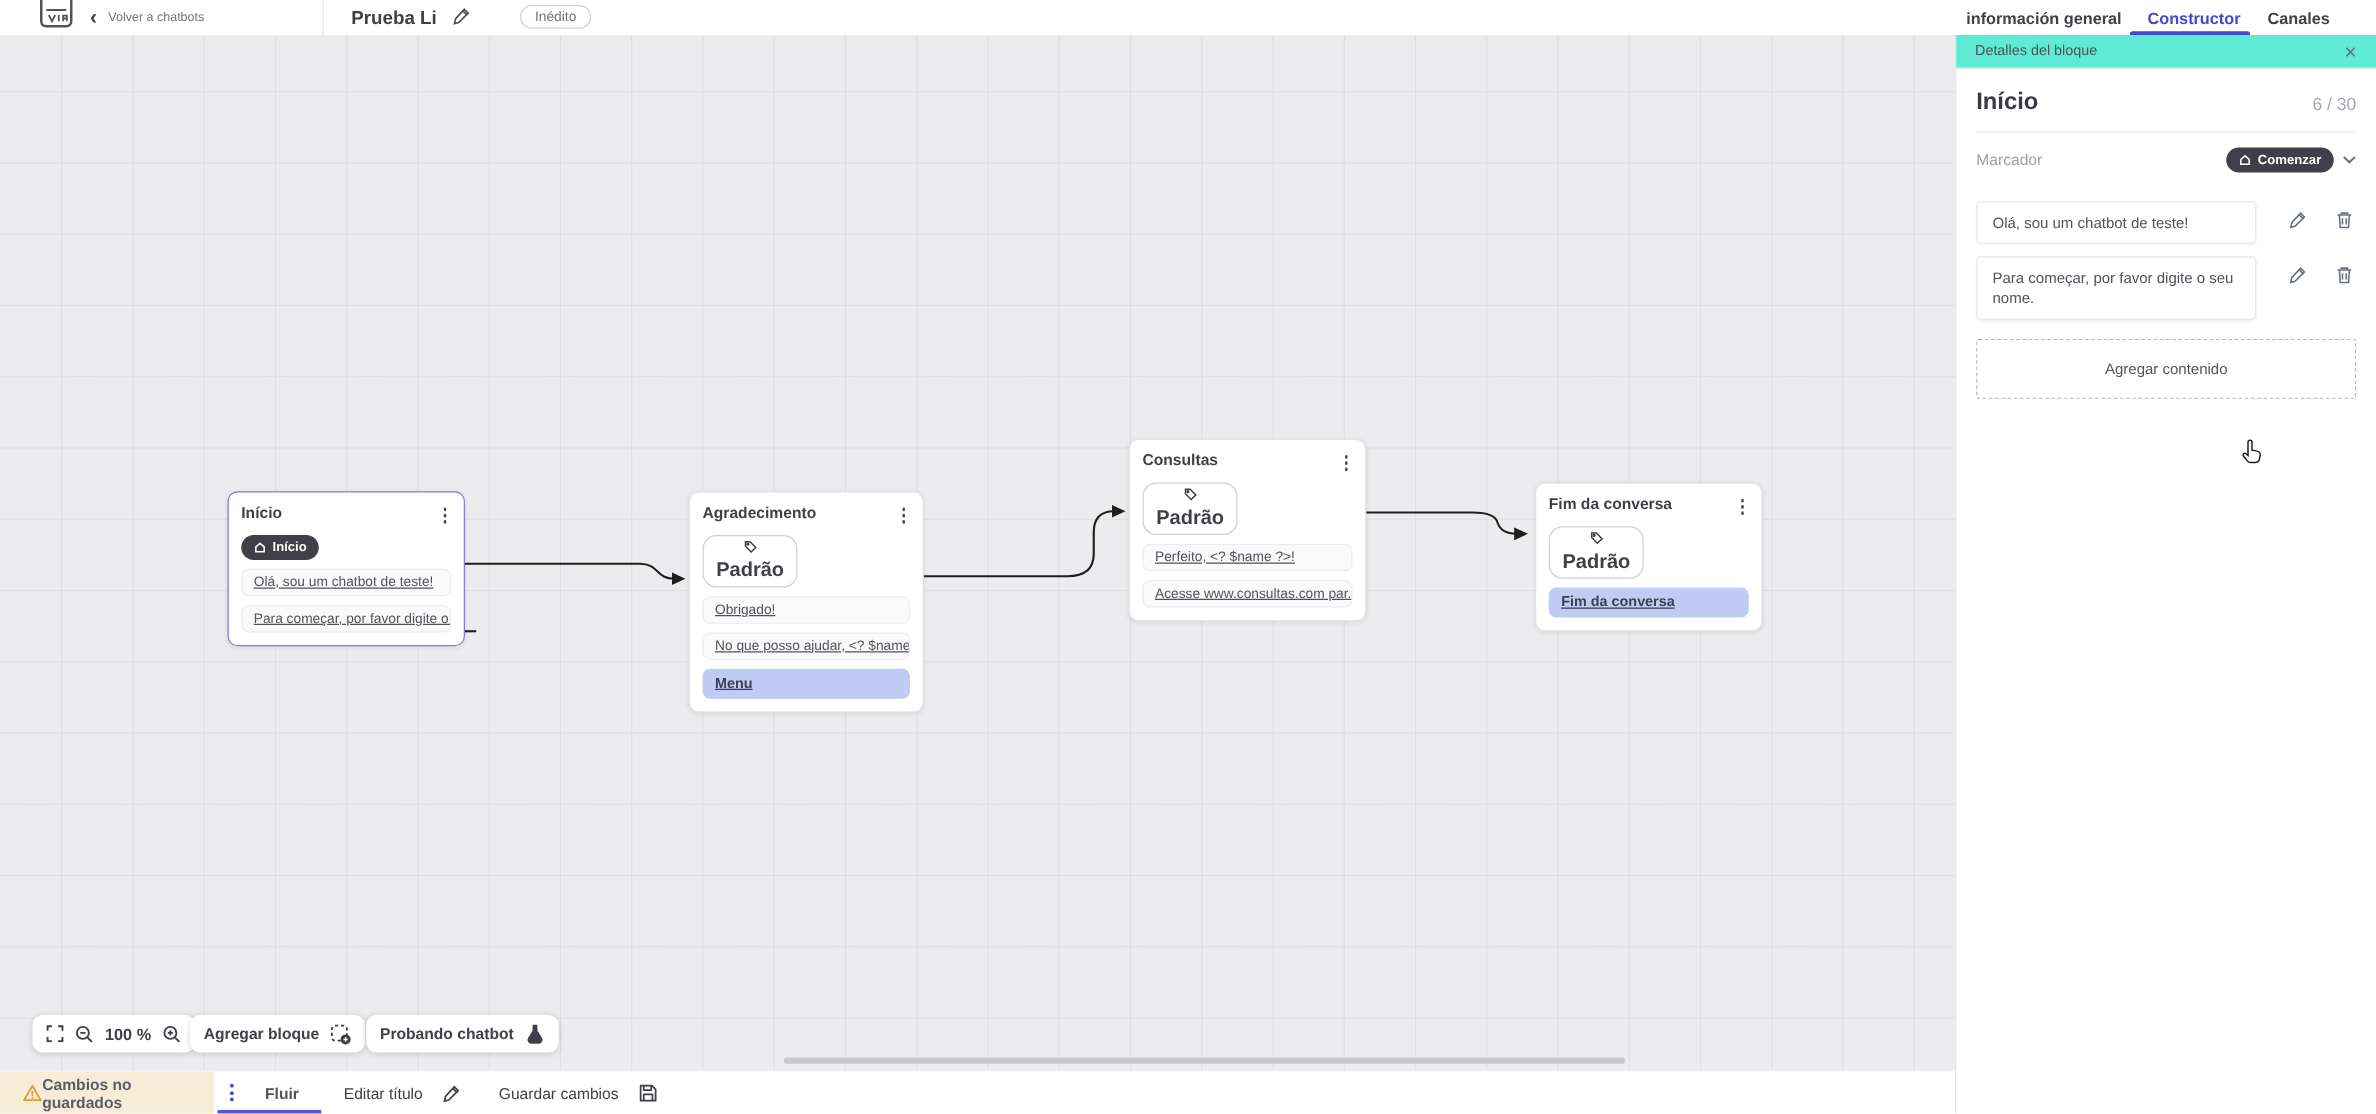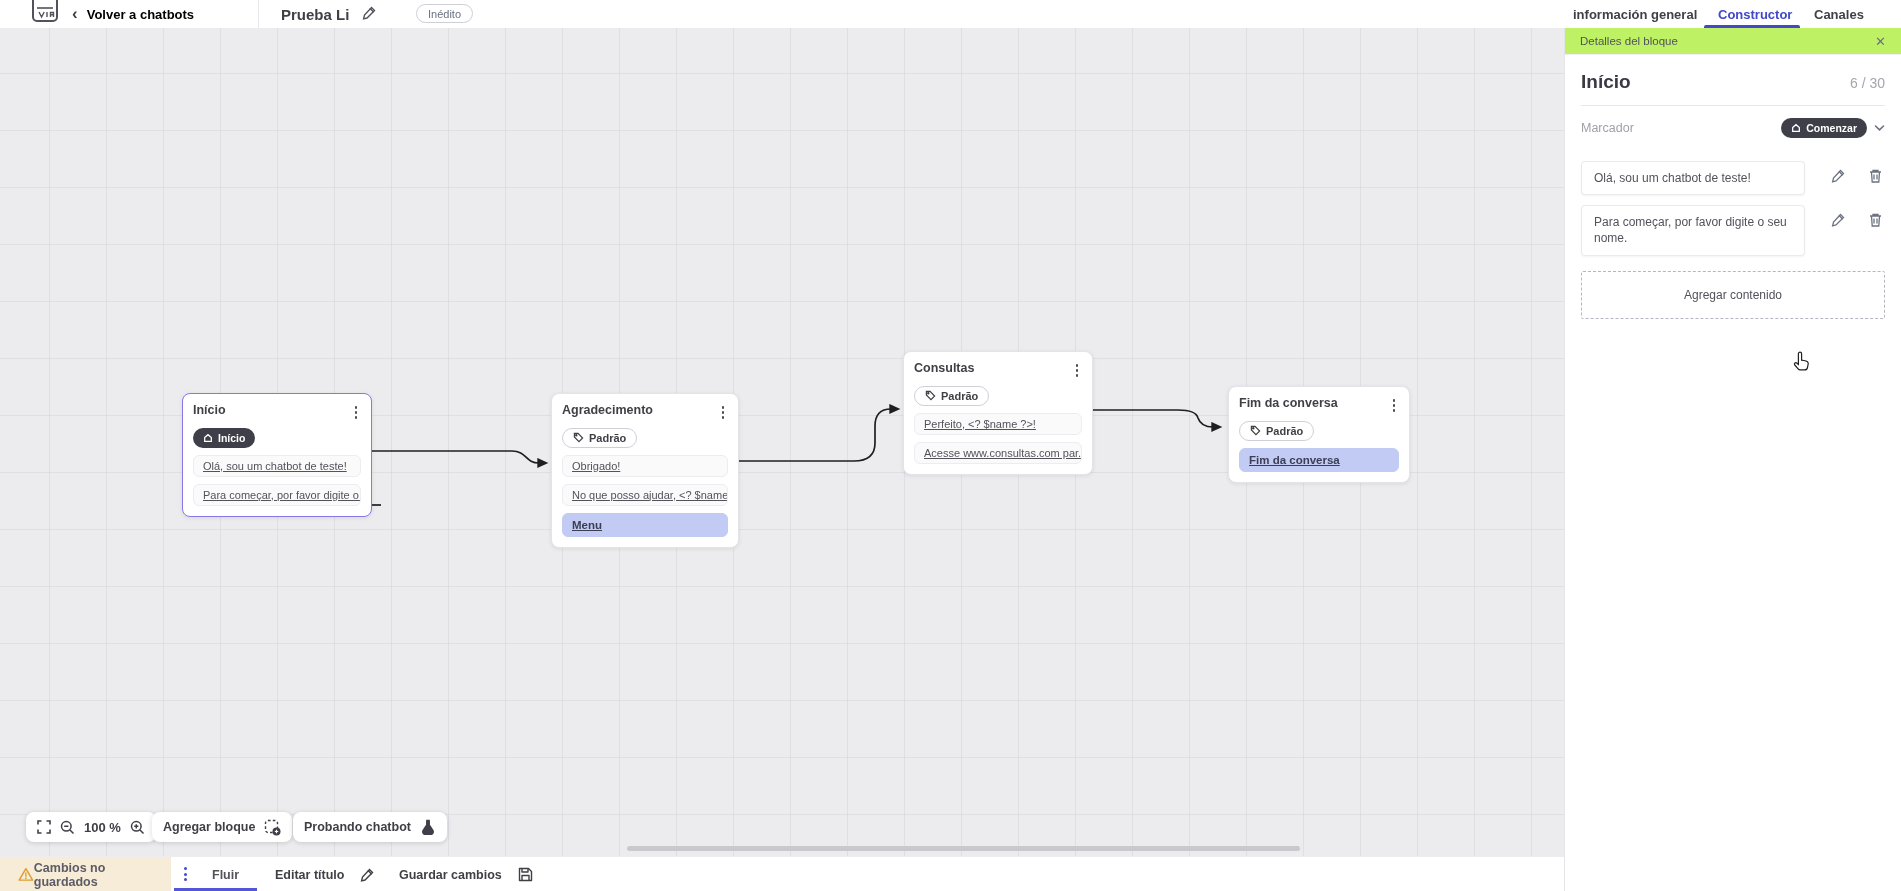--- a/index.html
+++ b/index.html
@@ -4,21 +4,21 @@
 <style>
   * { margin:0; padding:0; box-sizing:border-box; }
   html,body { width:1901px; height:891px; font-family:"Liberation Sans", sans-serif; background:#fff; }
   #page { position:relative; width:1901px; height:891px; overflow:hidden; background:#fff; }
 
   
   .header { position:absolute; top:0; left:0; width:1901px; height:28px; background:#fff; z-index:6; }
   .logo { position:absolute; left:31px; top:-7px; }
   .back { position:absolute; left:72px; top:0; height:28px; display:flex; align-items:center; gap:9px; cursor:pointer; }
   .back-ch { font-size:17px; color:#3f3f46; font-weight:700; line-height:1; margin-top:-2px; }
-  .back-label { font-size:13px; font-weight:700; color:#000000; }
+  .back-label { font-size:10px; font-weight:400; color:#737373; }
   .hdr-divider { position:absolute; left:258px; top:0; width:1px; height:28px; background:#e7e7ec; }
   .bot-title { position:absolute; left:281px; top:0; height:28px; display:flex; align-items:center; font-size:15px; font-weight:700; color:#3f3f46; }
   .title-pencil { position:absolute; left:362px; top:5px; }
   .status-pill { position:absolute; left:416px; top:4px; height:19px; padding:0 11px; border:1px solid #cfcfd8; border-radius:10px; font-size:11px; color:#6b7280; display:flex; align-items:center; }
   .htab { position:absolute; top:0; height:28px; display:flex; align-items:center; font-size:13px; font-weight:600; color:#3f3f46; cursor:pointer; }
   .htab.active { color:#4347c9; }
   .htab-underline { position:absolute; left:1704px; bottom:0; width:96px; height:3px; background:#4347c9; border-radius:2px 2px 0 0; }
 
   
   .canvas { position:absolute; top:28px; left:0; width:1564px; height:828px;
@@ -32,37 +32,37 @@
     box-shadow:0 1px 4px rgba(25,25,35,.09); padding:9px 10px 10px; }
   .node.selected { border:1.5px solid #8678e9; }
   .node-head { display:flex; justify-content:space-between; align-items:flex-start; }
   .node-title { font-size:12.5px; font-weight:700; color:#3f3f46; }
   .kebab { display:flex; flex-direction:column; gap:2.5px; padding:3px 4px; cursor:pointer; }
   .kebab i { width:2.5px; height:2.5px; border-radius:50%; background:#494952; }
   .kebab.blue i { background:#4347d9; width:3px; height:3px; }
   .pill-dark { display:inline-flex; align-items:center; gap:5px; background:#3f3f4a; color:#fff;
     font-size:10.5px; font-weight:700; border-radius:11px; padding:4px 10px; margin-top:6px; }
   .pill-light { display:inline-flex; align-items:center; gap:5px; background:#fff; color:#3f3f46;
-    border:1px solid #cfcfd8; font-size:11px; font-weight:700; border-radius:11px; padding:3px 10px; margin-top:6px; }
+    border:1px solid #cfcfd8; font-size:16px; font-weight:700; border-radius:11px; padding:3px 10px; margin-top:6px;flex-direction:column; }
   .nrow { margin-top:7px; background:#fafafb; border:1px solid #ededf1; border-radius:6px;
     padding:4px 9px; font-size:11px; color:#52525b; white-space:nowrap; overflow:hidden;text-decoration:underline; }
   .nrow.hl { background:#c2cbf3; border-color:#c2cbf3; color:#3b3e55; font-weight:700; font-size:11.5px; padding:5px 9px; }
 
   
   .tool { position:absolute; height:30px; background:#fff; border-radius:8px;
     box-shadow:0 1px 5px rgba(20,20,30,.16); display:flex; align-items:center; gap:9px;
     padding:0 11px; font-size:12.5px; font-weight:700; color:#3f3f46; cursor:pointer; }
   .zoom-val { font-size:13px; }
   .hscroll { position:absolute; left:627px; top:818px; width:673px; height:5px; background:#c9c9cd; border-radius:3px; }
 
   
   .panel { position:absolute; top:28px; left:1564px; width:337px; height:863px; background:#fff;
     border-left:1px solid #e4e4e9; z-index:5; }
   .panel-head { height:27px; display:flex; justify-content:space-between; align-items:center;
-    padding:0 15px; font-size:11.5px; color:#52525b; background:#bef264; border-bottom:1px solid #f0f0f3; }
+    padding:0 15px; font-size:11.5px; color:#52525b; background:#5eead4; border-bottom:1px solid #f0f0f3; }
   .panel-close { font-size:13px; color:#6b7280; cursor:pointer; line-height:1; }
   .block-title-row { margin:16px 16px 0; display:flex; justify-content:space-between; align-items:flex-start;
     border-bottom:1px solid #e7e7ec; padding-bottom:12px; }
   .block-title { font-size:19px; font-weight:700; color:#3a3a44; }
   .char-counter { font-size:14px; color:#a5a5af; margin-top:4px; }
   .marker-row { margin:11px 16px 0; display:flex; justify-content:space-between; align-items:center; height:22px;gap:16px; }
   .marker-label { font-size:12.5px; color:#a0a0aa; }
   .marker-right { display:flex; align-items:center; gap:7px; }
   .marker-right .pill-dark { margin-top:0; cursor:pointer; }
   .ptabs { margin-top:9px; display:flex; align-items:stretch; }
@@ -87,21 +87,21 @@
   .footer { position:absolute; left:0; bottom:0; width:1564px; height:35px; background:#fff;
     border-top:1px solid #ececf1; z-index:6; }
   .warn-chip { position:absolute; left:0; top:0; width:171px; height:35px; background:#f7ecd7;
     display:flex; align-items:center; gap:0; padding-left:18px; }
   .warn-chip span { font-size:12.5px; font-weight:700; color:#5c5c66; }
   .f-kebab { position:absolute; left:180px; top:7px; }
   .f-tab { position:absolute; left:212px; top:0; height:35px; display:flex; align-items:center;
     font-size:12.5px; font-weight:700; color:#52525b; cursor:pointer; }
   .f-underline { position:absolute; left:174px; bottom:0; width:83px; height:3px; background:#5456d8; }
   .f-btn { position:absolute; top:0; height:35px; display:flex; align-items:center; gap:16px;
-    font-size:12.5px; font-weight:700; color:#3f3f46; cursor:pointer; }
+    font-size:12.5px; font-weight:400; color:#3f3f46; cursor:pointer; }
 
   .cursor-hand { position:absolute; left:1793px; top:350px; z-index:30; pointer-events:none; }
   svg { display:block; }
 </style>
 </head>
 <body>
 
 <div id="page">
 
   <div class="header">

